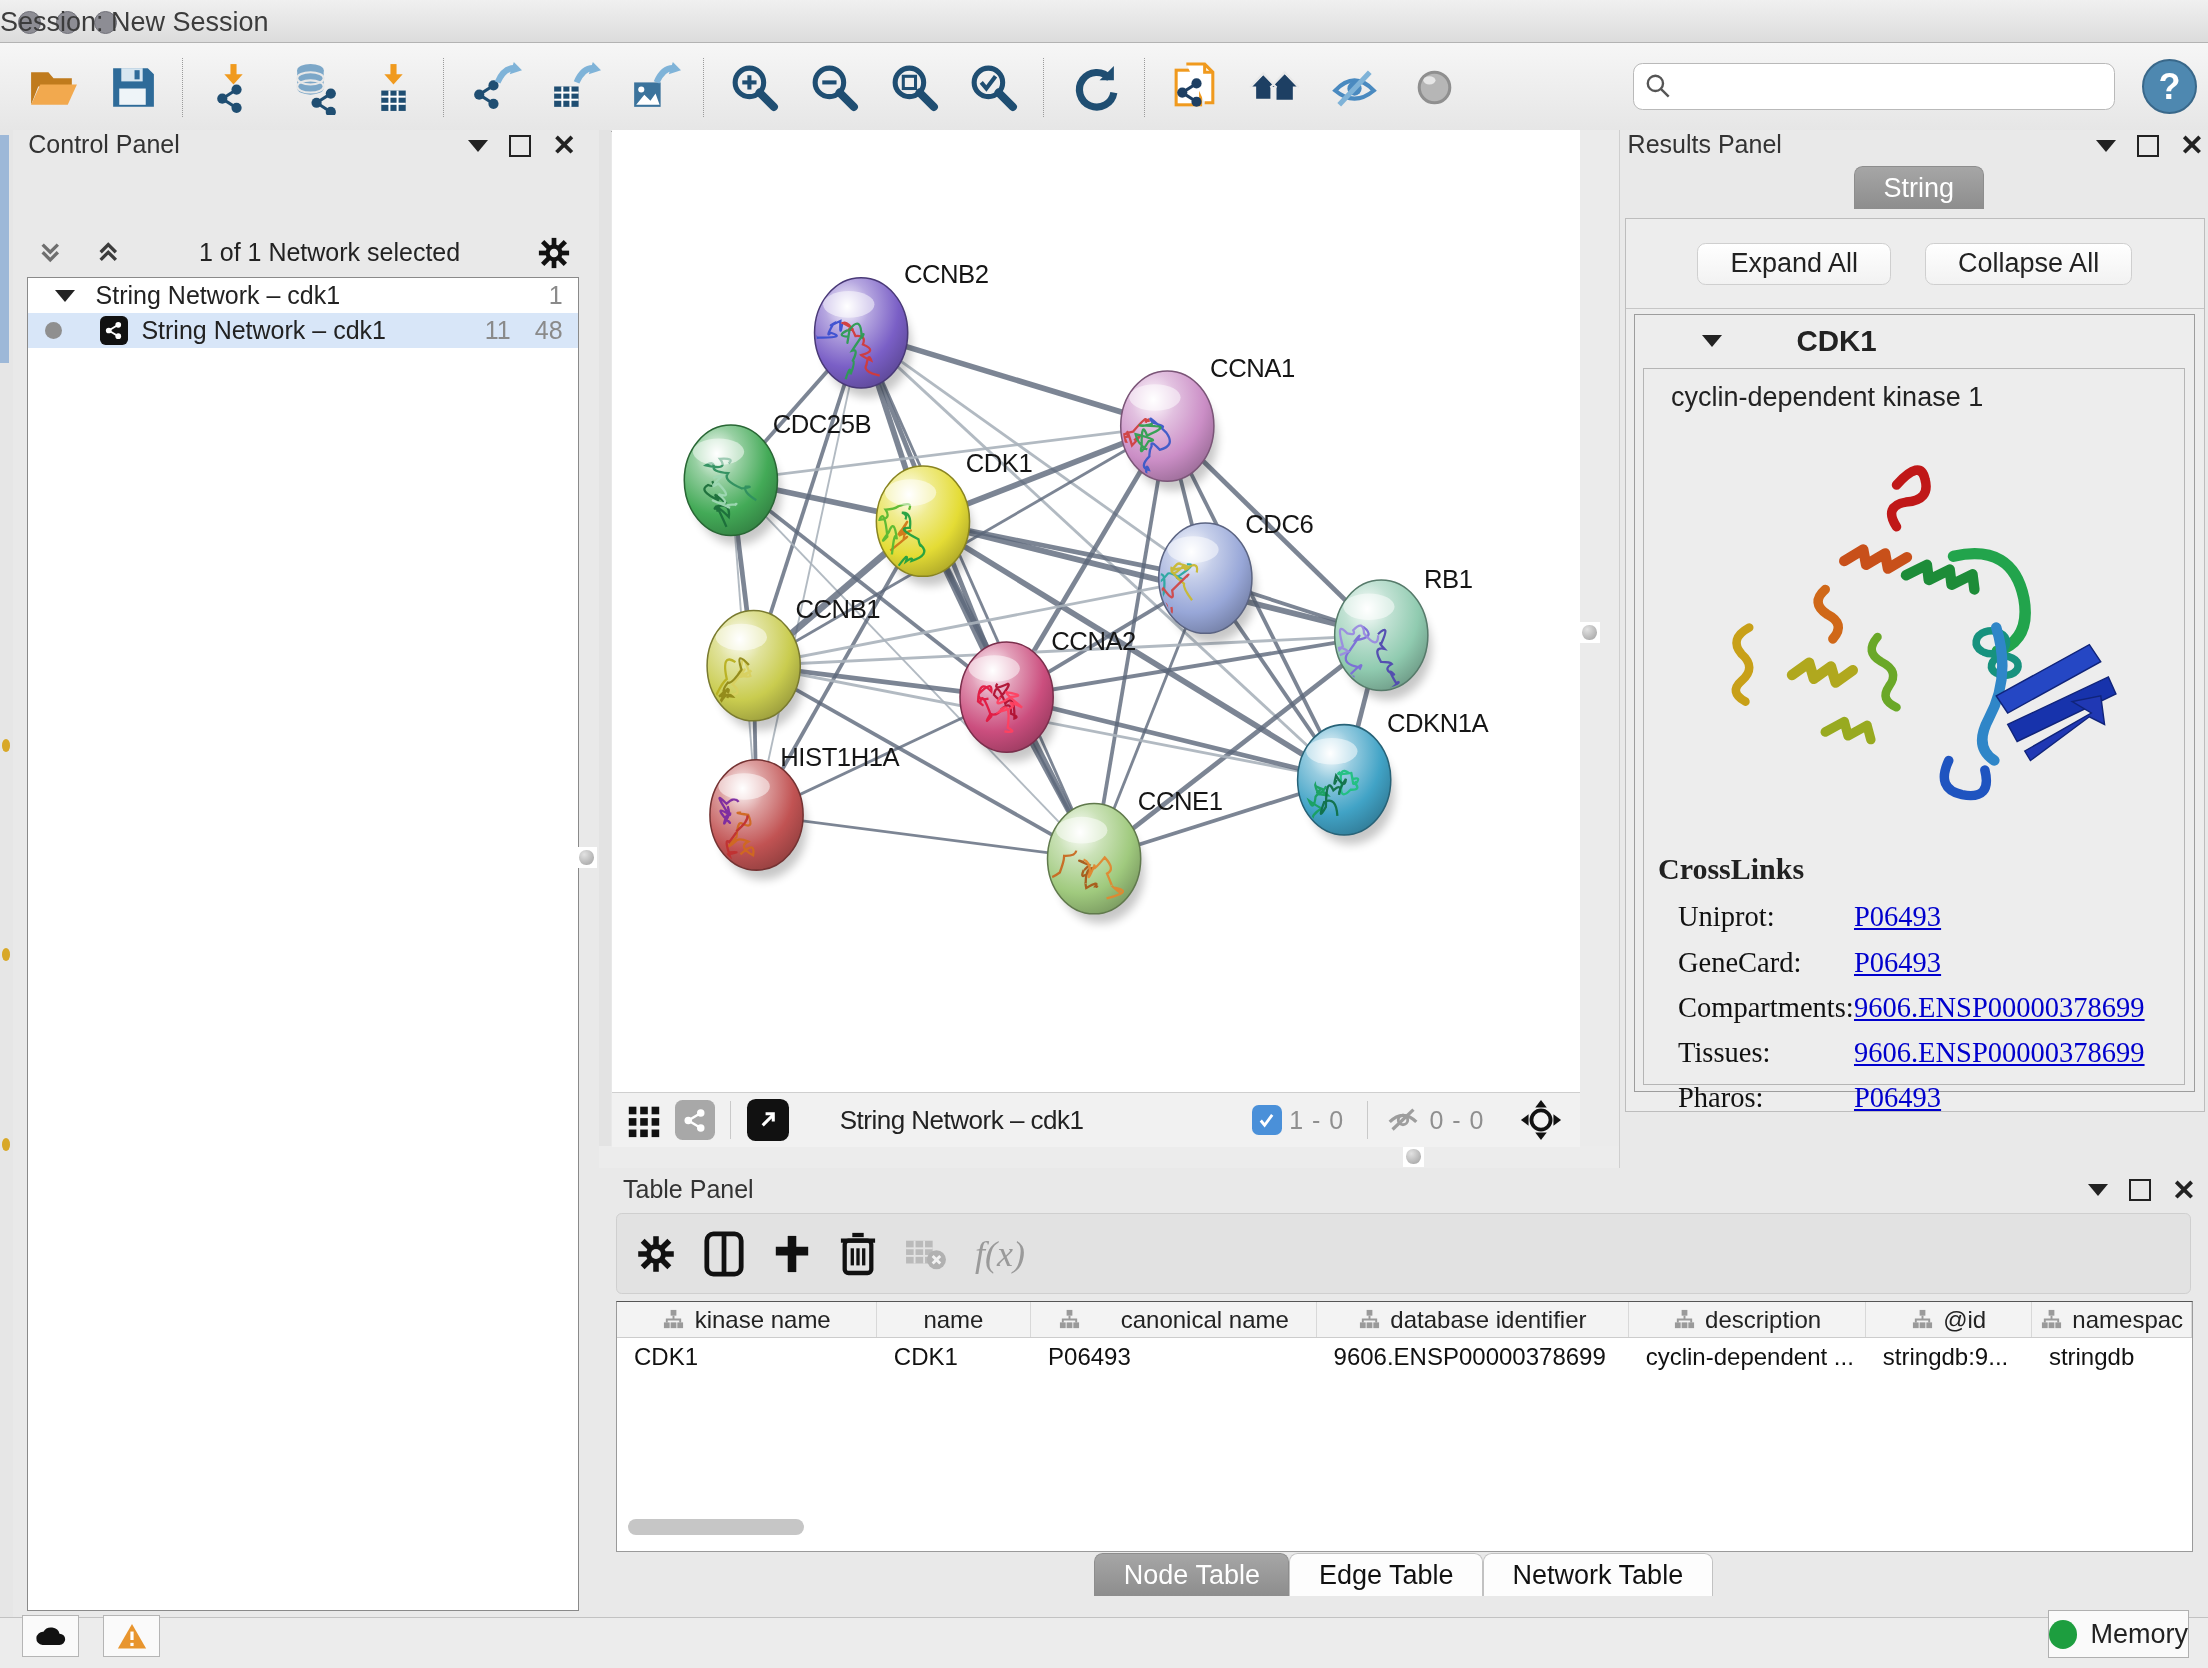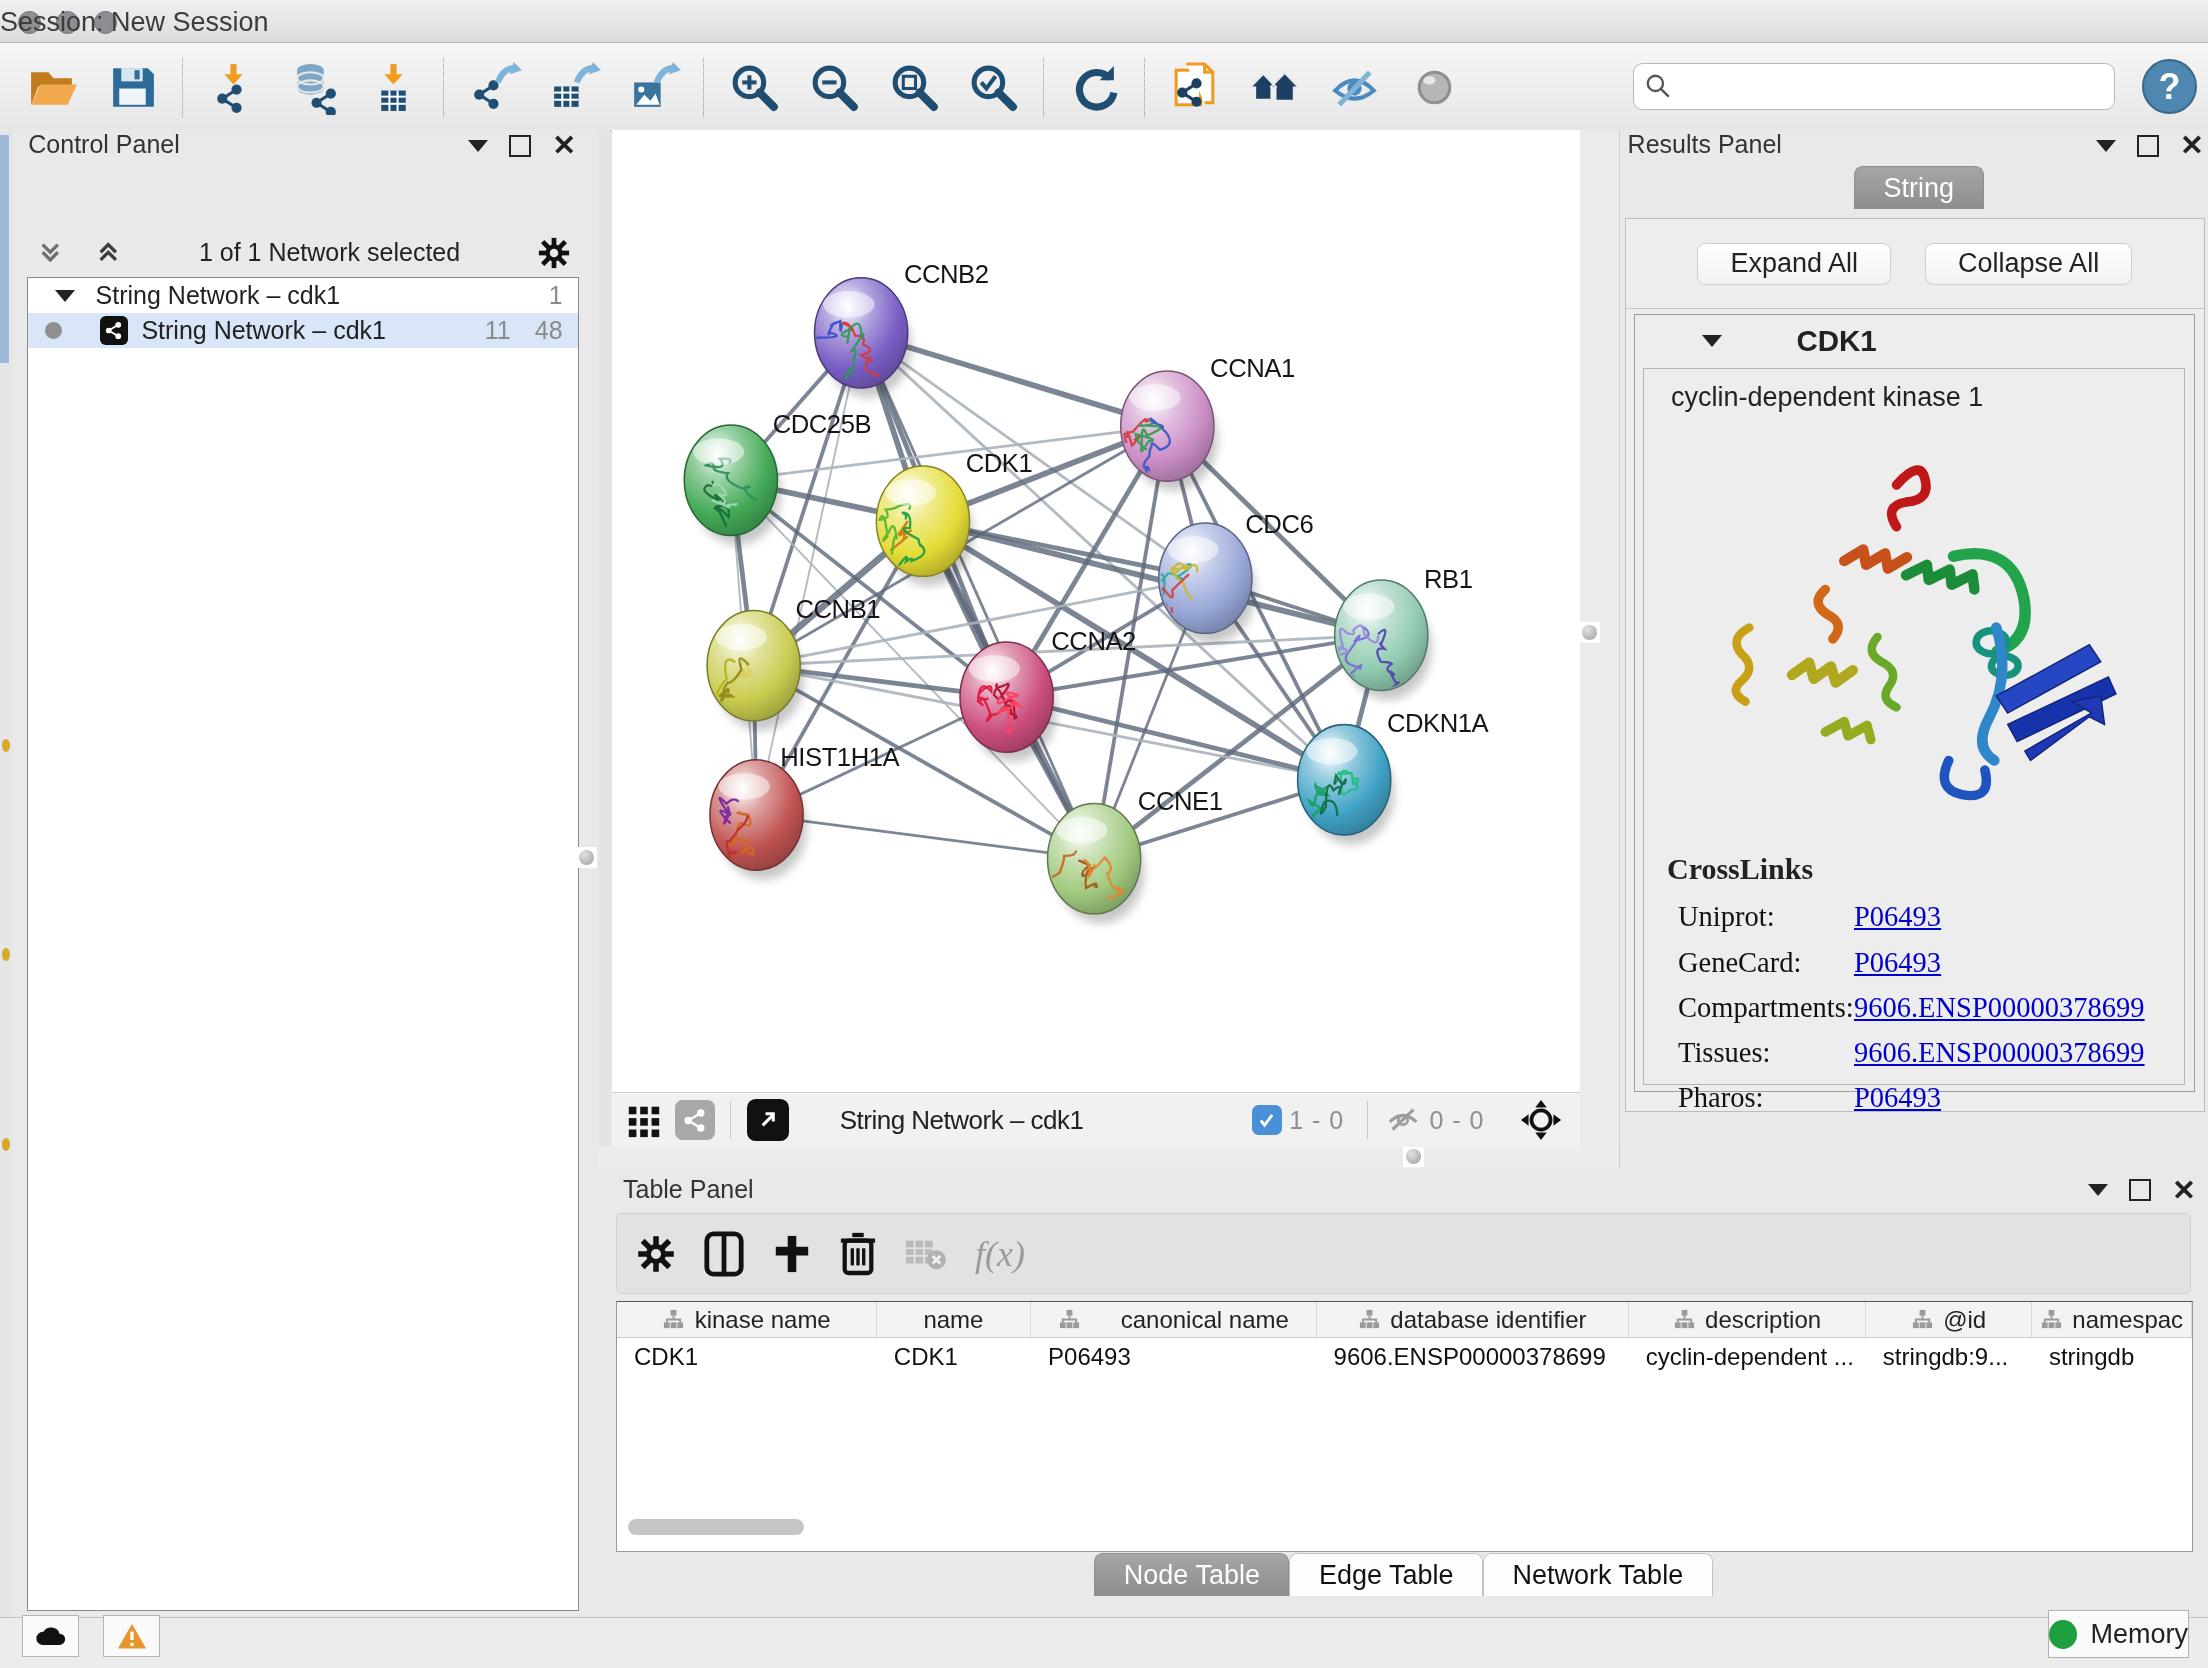--- a/index.html
+++ b/index.html
@@ -742,21 +742,21 @@
               <path d="M300 190 q16 52 -8 96 q-16 30 6 44" stroke="#2f86c8" stroke-width="11"></path>
               <path d="M250 330 q-14 30 14 36 q32 6 24 -26" stroke="#1f54c0" stroke-width="10"></path>
             </g>
             <g stroke="#10247a" stroke-width="1.5">
               <path d="M300 262 L398 208 L410 226 L312 280 z" fill="#2547c4"></path>
               <path d="M312 292 L418 242 L426 260 L322 310 z" fill="#1733ac"></path>
               <path d="M330 320 L400 280 L380 268 L410 262 L414 292 L398 284 L336 330 z" fill="#2038b4"></path>
             </g>
           </svg>
           <div id="crosslinks">
-            <div style="margin:25px 0 15px 23px;font-weight:bold;font-size:30px">CrossLinks</div>
+            <div style="margin:25px 0 15px 14px;font-weight:bold;font-size:30px">CrossLinks</div>
             <div id="cl-rows">
                 <div class="clr">
                   <span class="lbl">Uniprot:</span>
                   <a href="#">P06493</a>
                 </div>
                 <div class="clr">
                   <span class="lbl">GeneCard:</span>
                   <a href="#">P06493</a>
                 </div>
                 <div class="clr">

